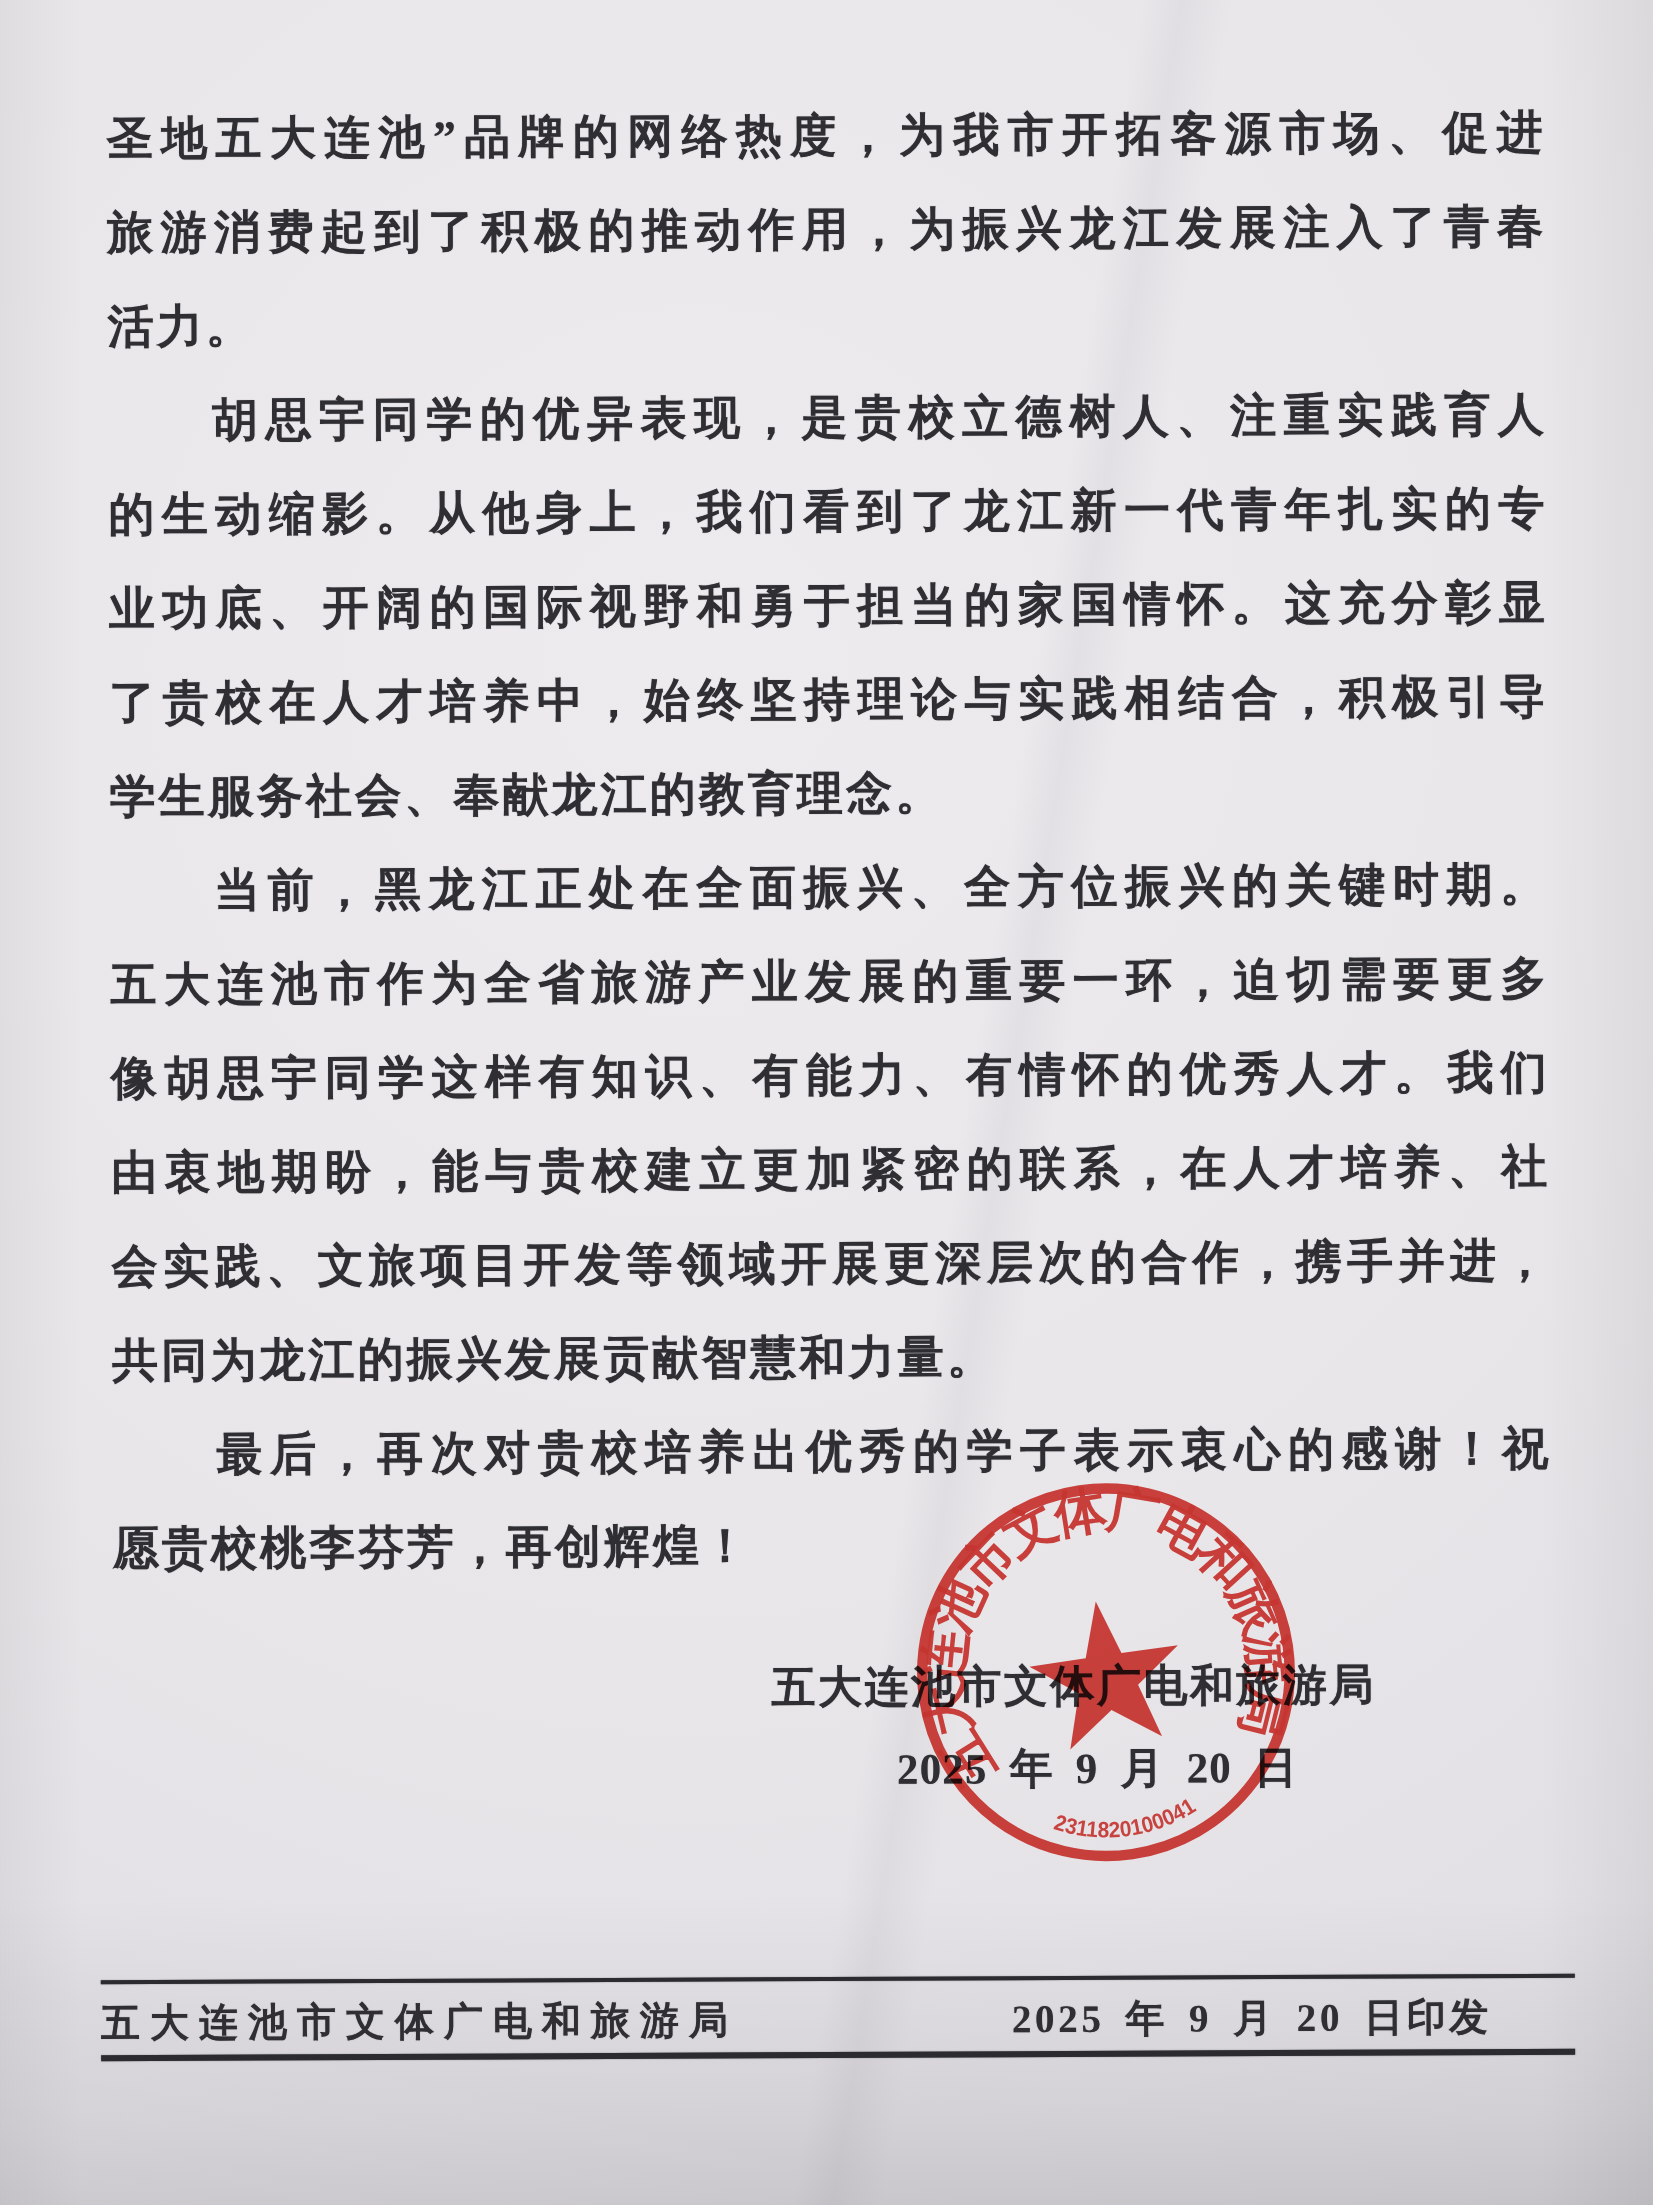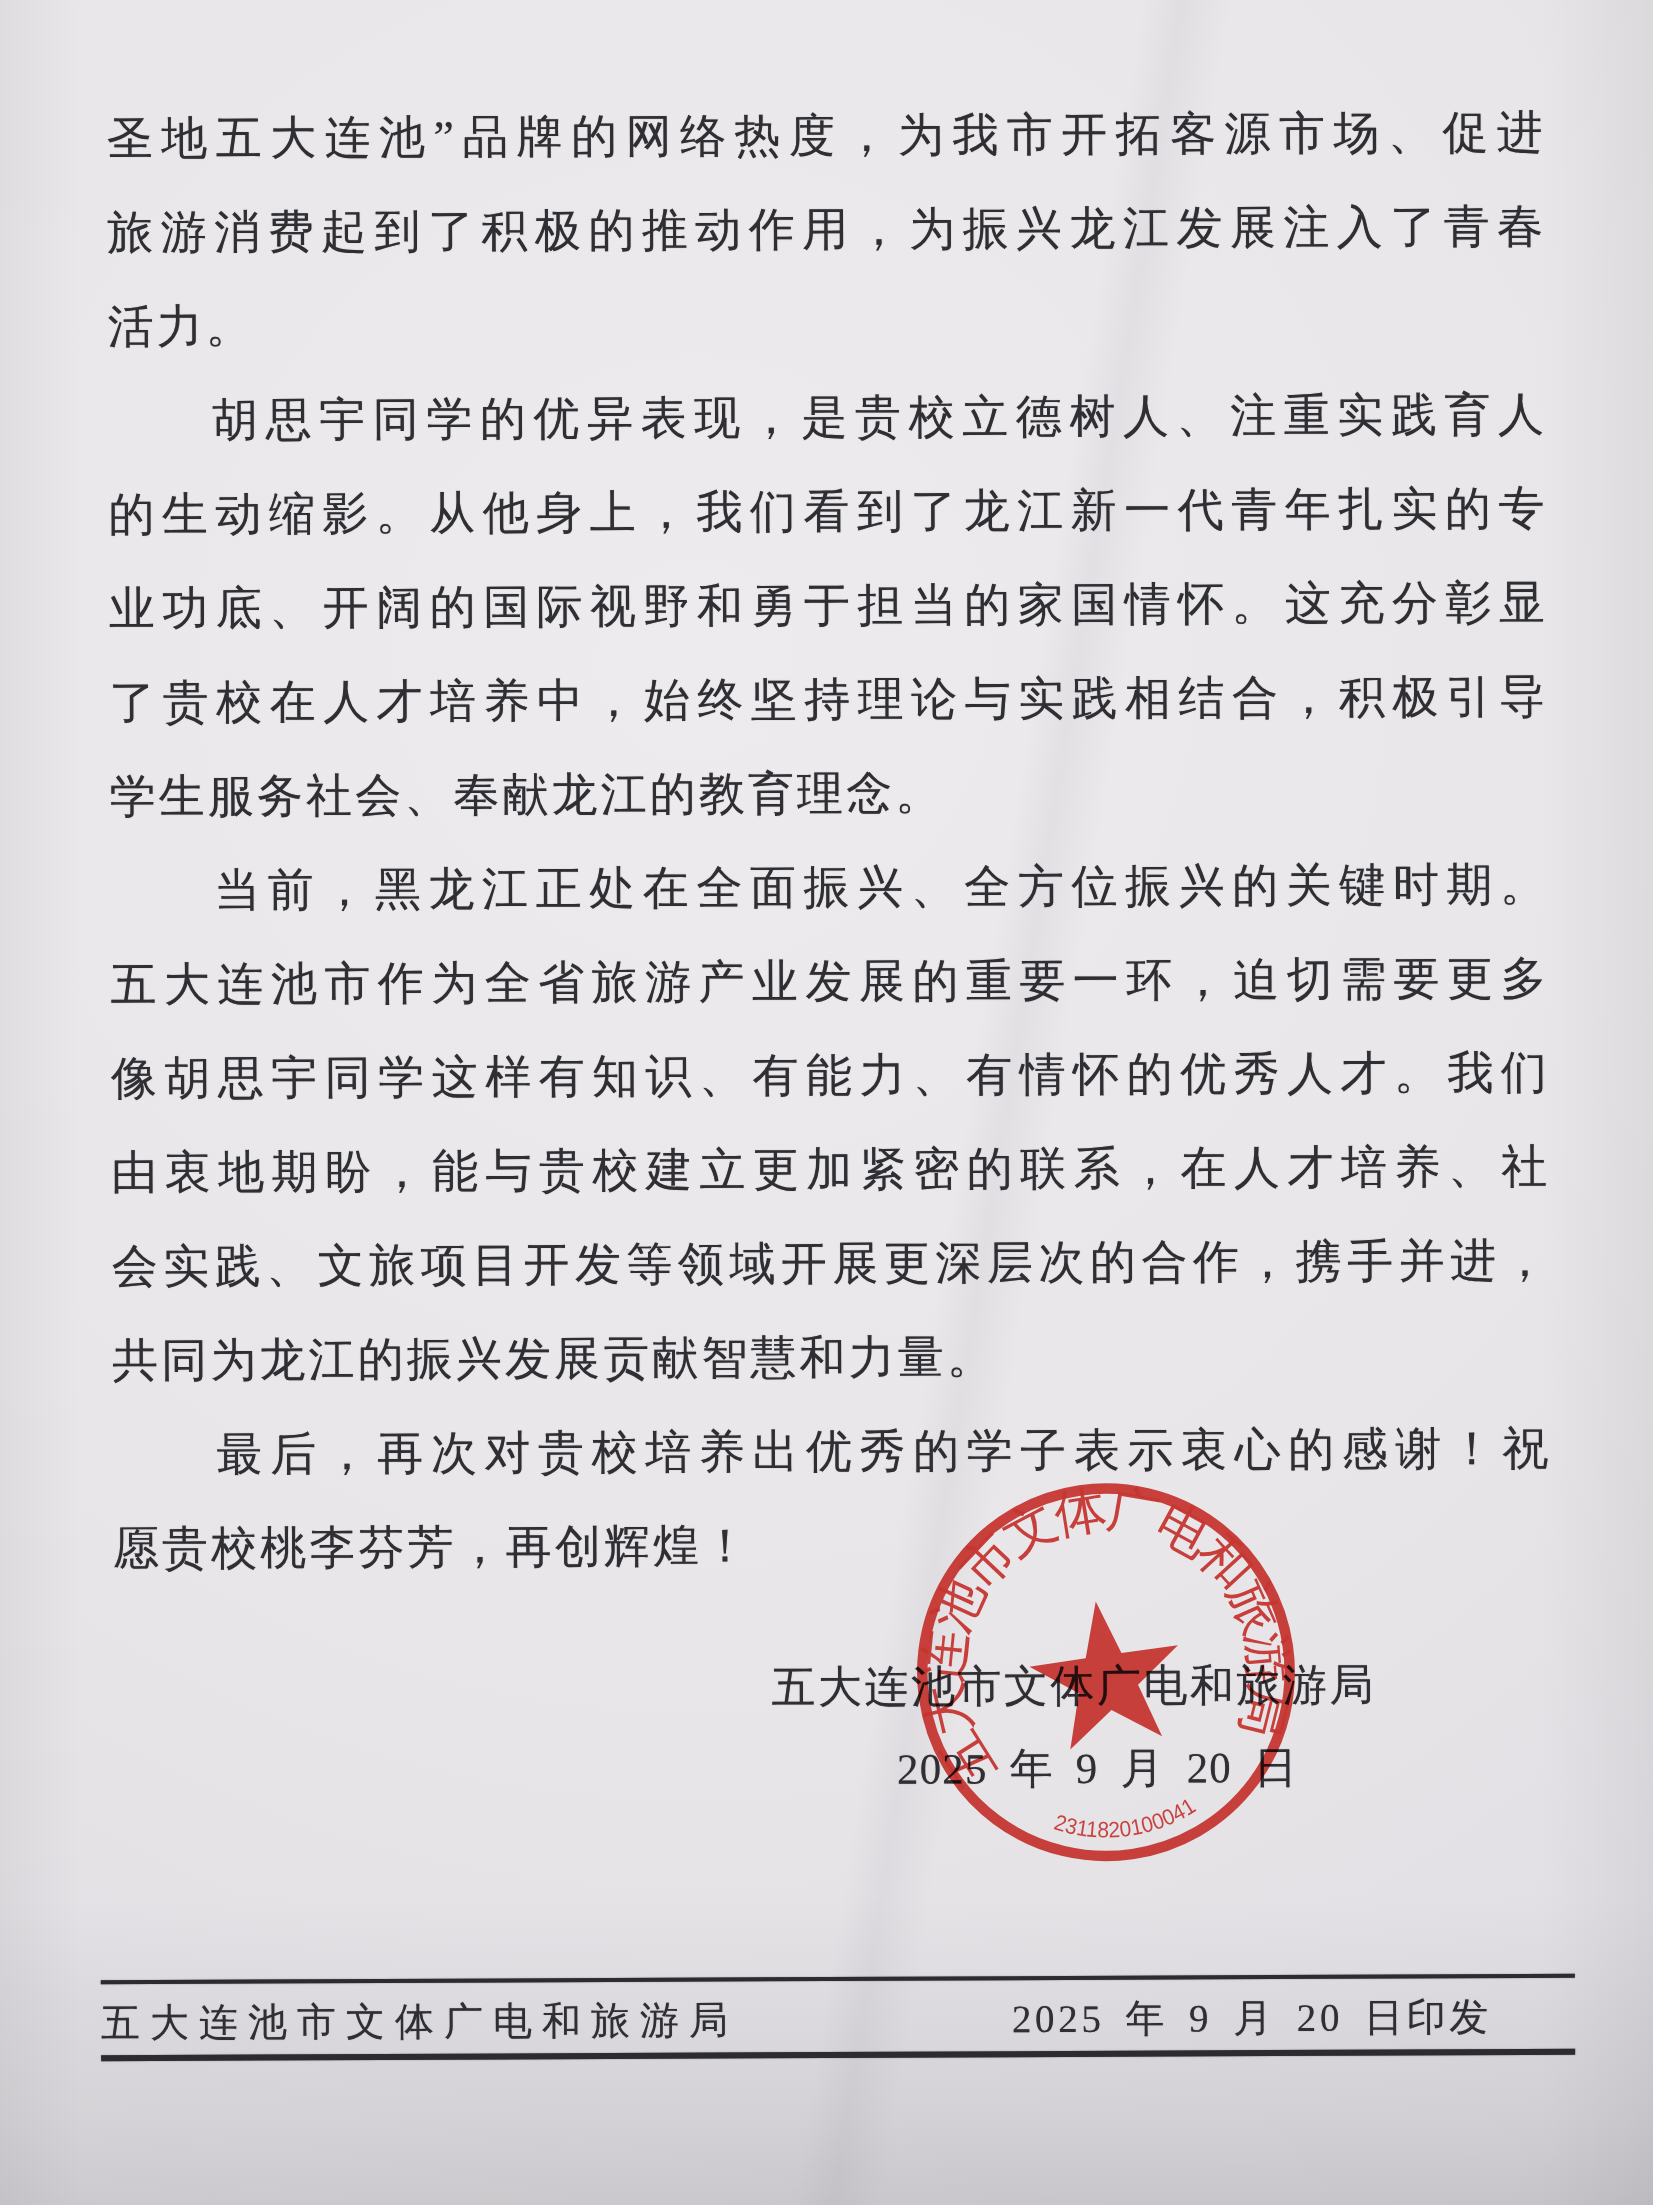--- a/index.html
+++ b/index.html
@@ -7,20 +7,21 @@
     position:relative;
     width:1654px;height:2205px;
     overflow:hidden;
     font-family:"Liberation Serif","DejaVu Serif",serif;
     background:
       linear-gradient(180deg, rgba(0,0,0,0) 86%, rgba(58,54,64,0.09) 96%, rgba(58,54,64,0.15) 100%),
       linear-gradient(90deg, rgba(0,0,0,0.045) 0%, rgba(0,0,0,0) 5%, rgba(0,0,0,0) 93%, rgba(0,0,0,0.05) 100%),
       linear-gradient(99deg, rgba(0,0,0,0) 57%, rgba(110,105,118,0.07) 59%, rgba(0,0,0,0) 61.5%),
       linear-gradient(12deg, rgba(255,255,255,0.18) 0%, rgba(0,0,0,0) 9%),
       radial-gradient(125% 95% at 42% 30%, #edebee 0%, #e8e6e9 48%, #e0dee2 82%, #d8d6da 100%);
+    font-weight: bold;
   }
   .content{position:absolute;inset:0;transform:rotate(-0.25deg);}
   .txt{color:#2e2e33;text-shadow:0 0 0.9px rgba(45,45,50,.55);}
   .text-block{
     position:absolute;left:111px;top:89px;width:1436px;
   }
   .line{
     height:94px;line-height:94px;font-size:46px;
     white-space:nowrap;
   }

